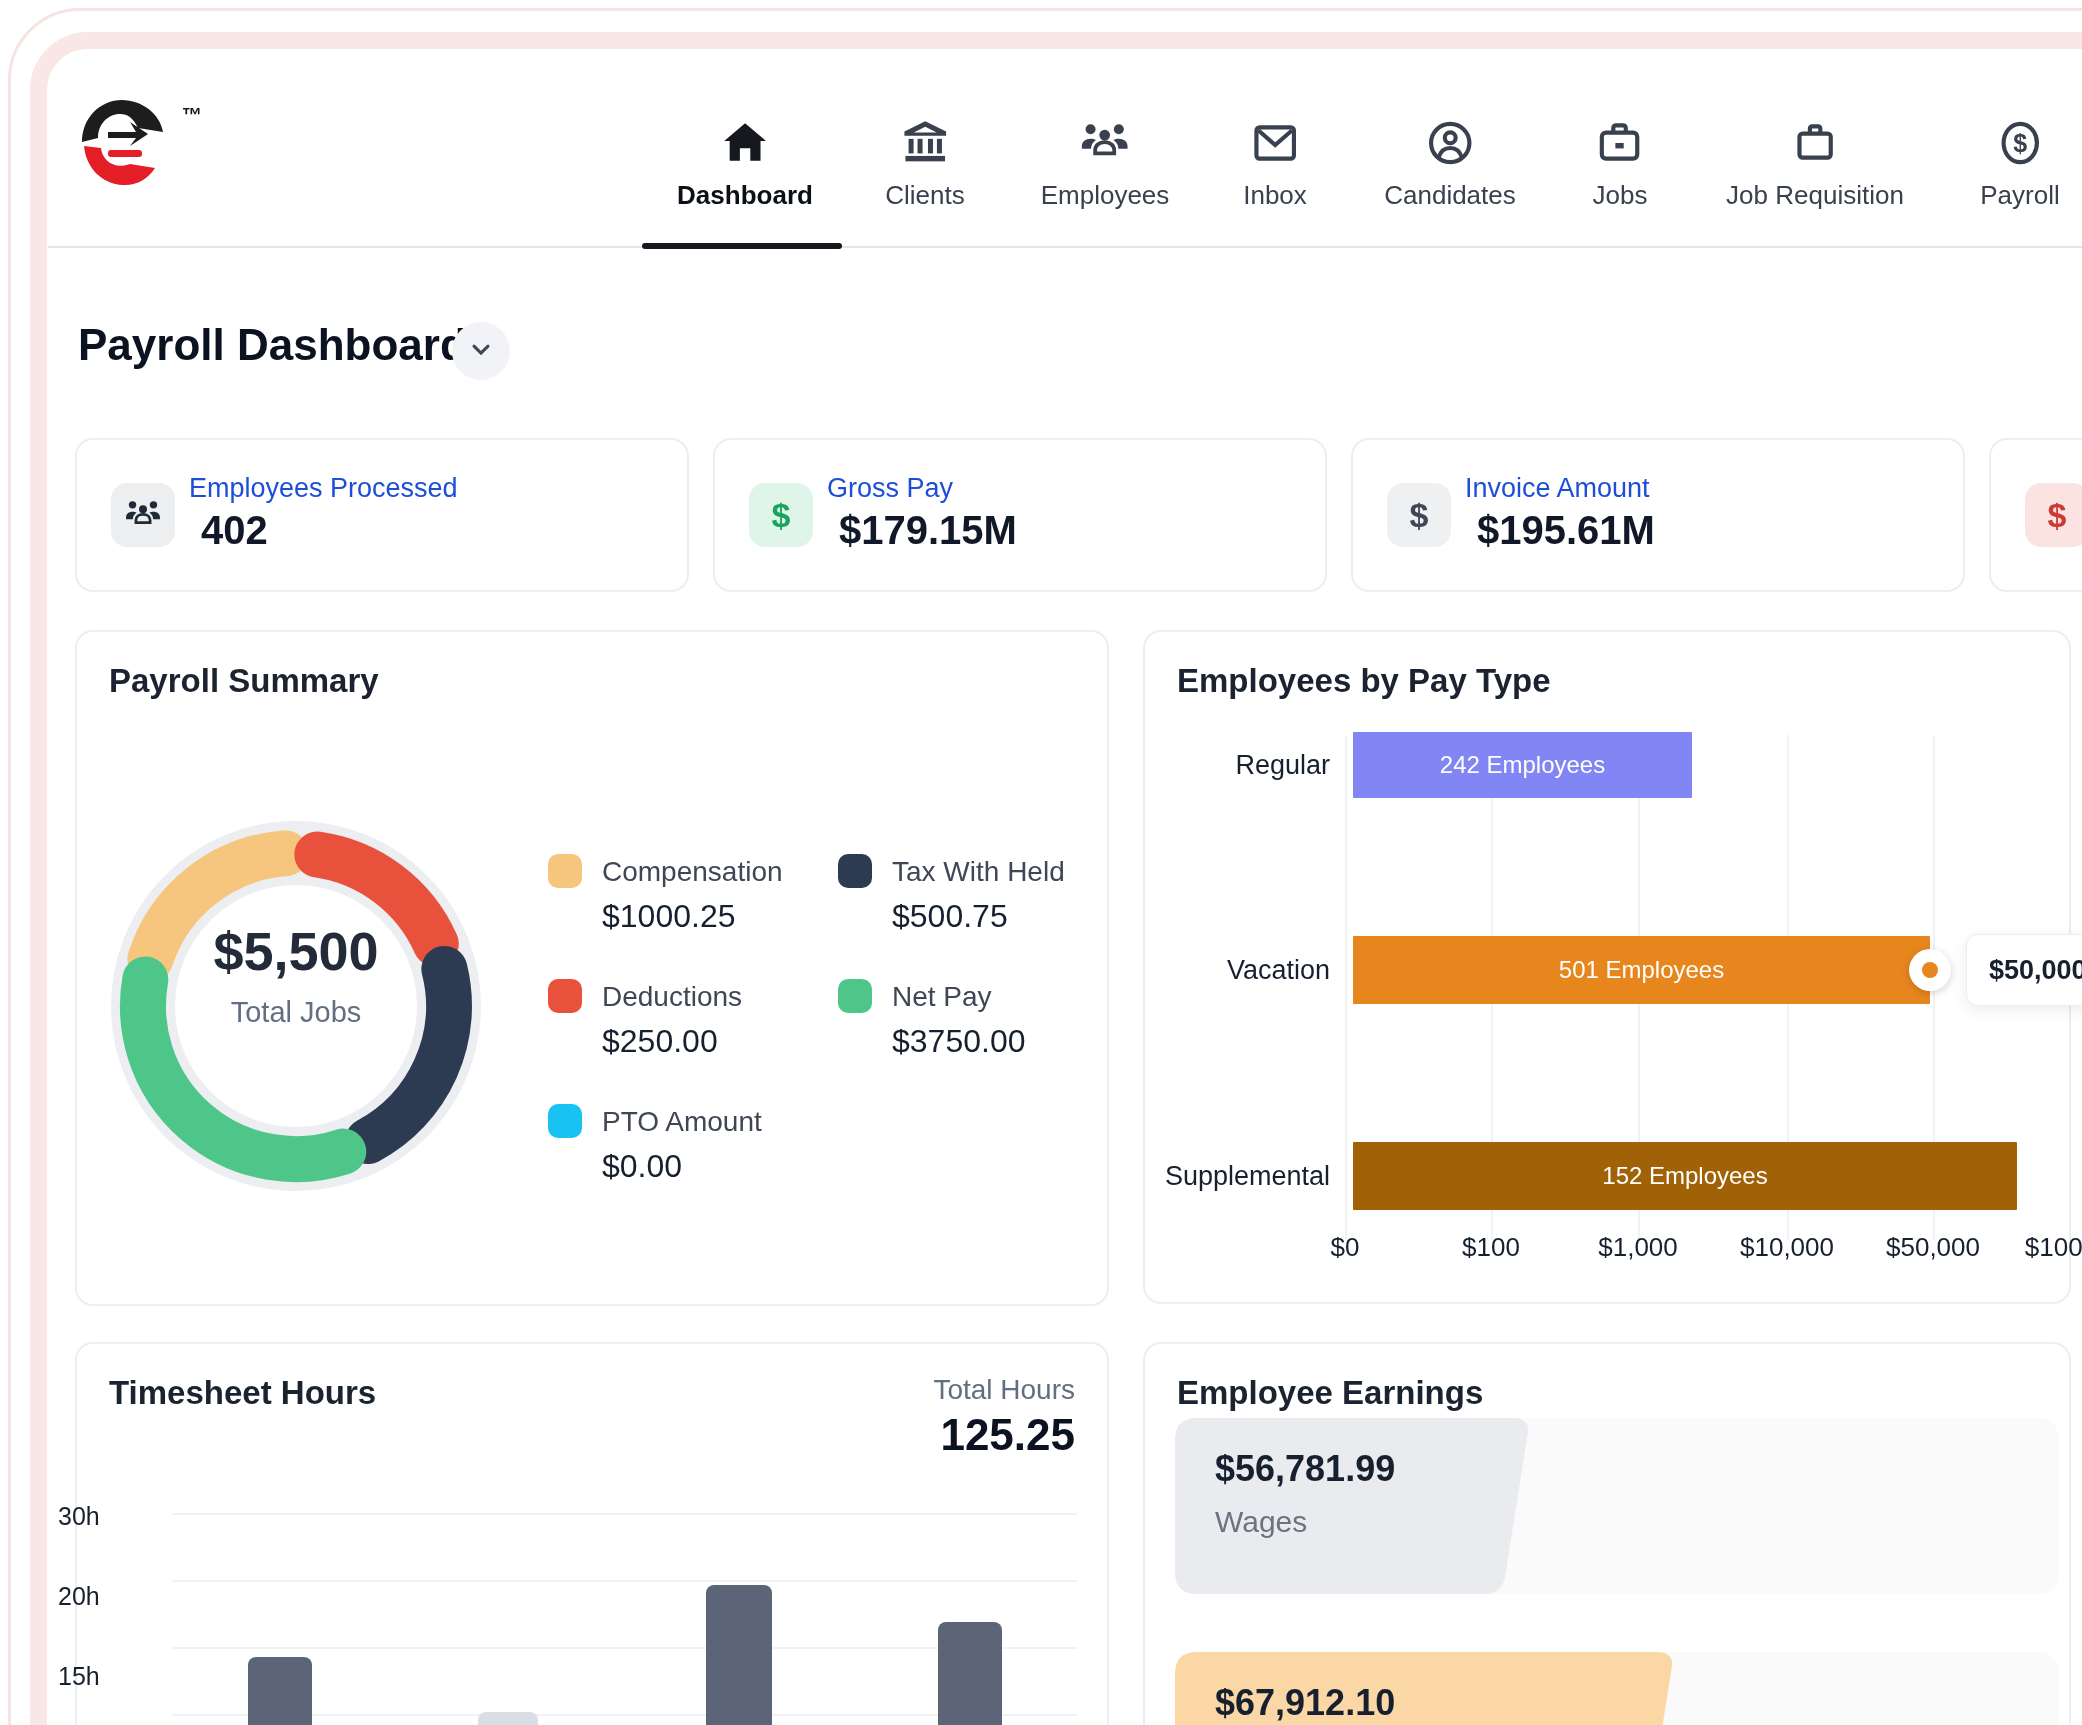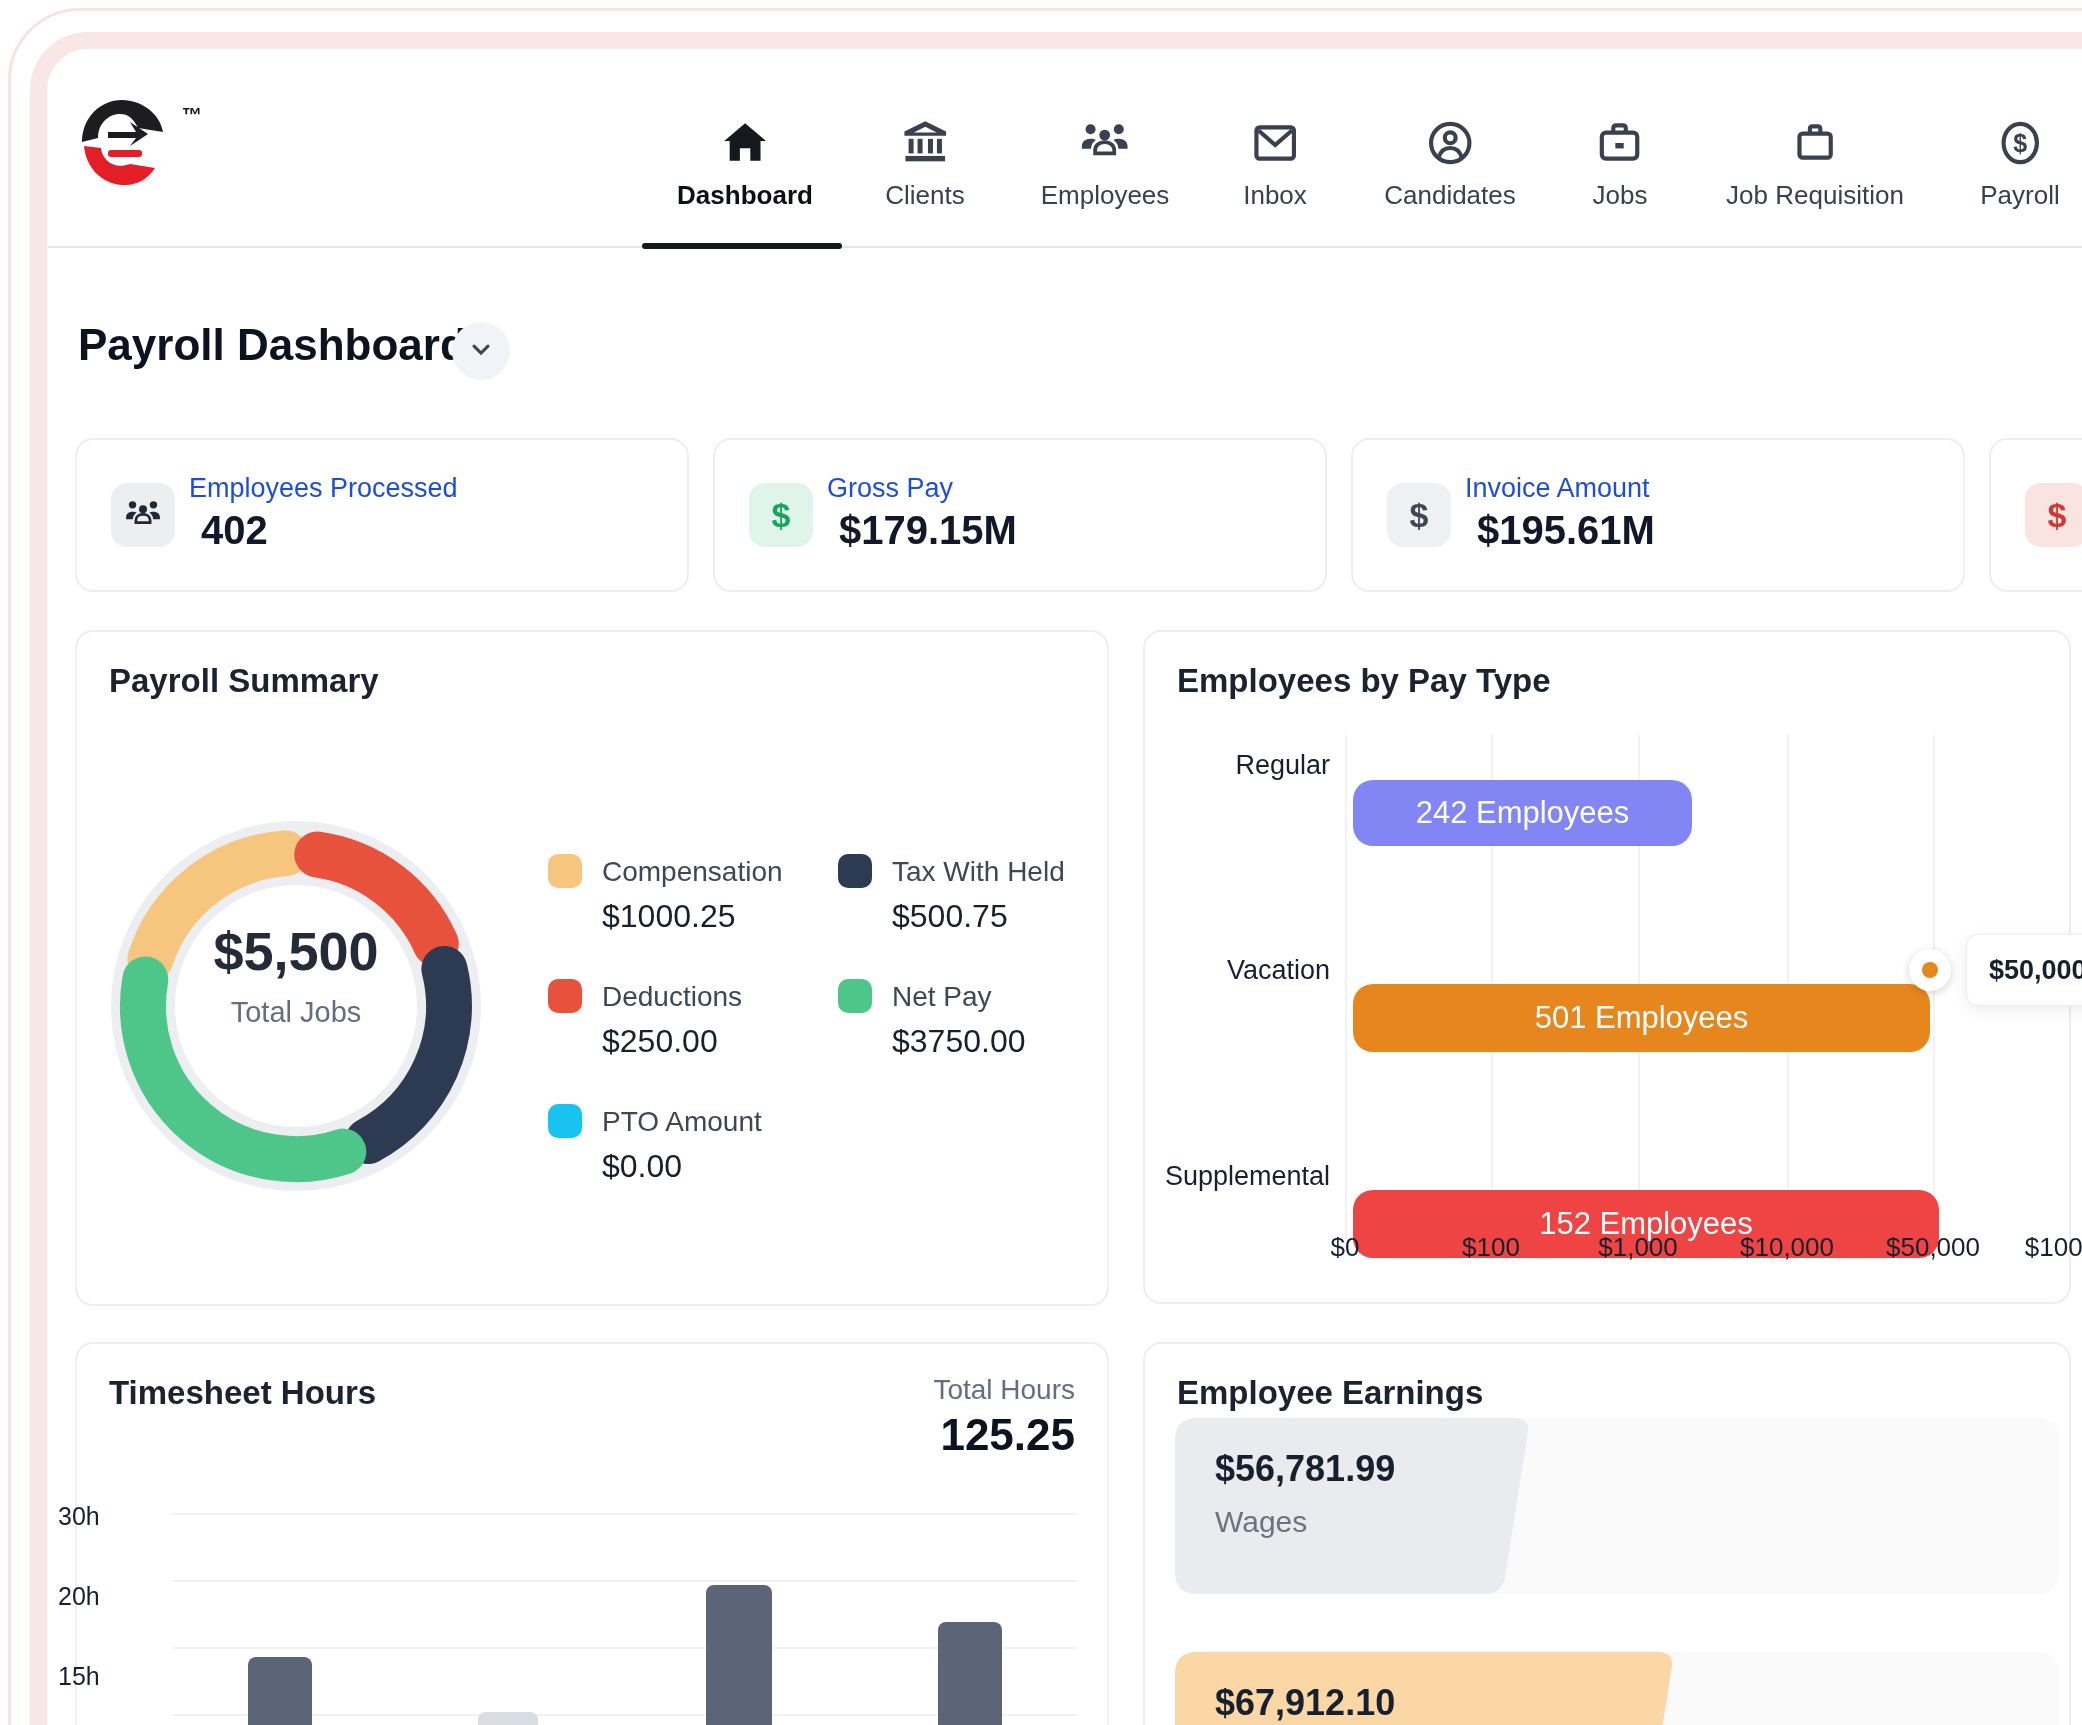--- a/index.html
+++ b/index.html
@@ -39,21 +39,21 @@
   .legend-item{position:absolute;}
   .legend-sw{position:absolute;left:0;top:2px;width:34px;height:34px;border-radius:10px;}
   .legend-label{position:absolute;left:54px;top:4px;font-size:28px;color:#3F4754;white-space:nowrap;}
   .legend-value{position:absolute;left:54px;top:46px;font-size:32px;font-weight:normal;color:#16202E;white-space:nowrap;}
   .donut-center{position:absolute;left:118px;top:920px;width:356px;text-align:center;}
   .donut-value{font-size:54px;font-weight:bold;color:#232B39;}
   .donut-label{font-size:29px;color:#626E81;margin-top:14px;}
   
   .vgrid{position:absolute;top:735px;width:2px;height:505px;background:#F1F2F4;}
   .cat-label{position:absolute;width:190px;text-align:right;font-size:27px;color:#16202E;transform:translateY(-50%);}
-  .hbar{position:absolute;border-radius:20px;color:#fff;font-size:31px;display:flex;align-items:center;justify-content:center;margin-top:48px;}
+  .hbar{position:absolute;border-radius:1px;color:#fff;font-size:24px;display:flex;align-items:center;justify-content:center;}
   .xtick{position:absolute;top:1232px;transform:translateX(-50%);font-size:26px;color:#16202E;white-space:nowrap;}
   .marker{position:absolute;left:1909px;top:949px;width:42px;height:42px;border-radius:50%;background:#fff;
     box-shadow:0 2px 8px rgba(0,0,0,.18);display:flex;align-items:center;justify-content:center;}
   .marker-dot{width:16px;height:16px;border-radius:50%;background:#E8861E;}
   .tooltip{position:absolute;left:1966px;top:934px;width:180px;height:70px;background:#fff;border:1px solid #EDEDED;
     border-radius:12px;box-shadow:0 4px 16px rgba(0,0,0,.08);display:flex;align-items:center;padding-left:22px;
     font-size:27px;font-weight:bold;color:#16202E;}
   
   .ts-total-label{position:absolute;right:32px;top:30px;font-size:28px;color:#626E81;}
   .ts-total-value{position:absolute;right:32px;top:66px;font-size:44px;font-weight:bold;color:#0B1220;}
@@ -260,21 +260,21 @@
 <div class="cat-label" style="left:1140px;top:765px">Regular</div>
 <div class="cat-label" style="left:1140px;top:970px">Vacation</div>
 <div class="cat-label" style="left:1140px;top:1176px">Supplemental</div>
 
 <div class="hbar" style="left:1353px;top:732px;width:339px;height:66px;background:#8285F4">
   <span>242 Employees</span>
 </div>
 <div class="hbar" style="left:1353px;top:936px;width:577px;height:68px;background:#E8861E">
   <span>501 Employees</span>
 </div>
-<div class="hbar" style="left:1353px;top:1142px;width:586px;height:68px;background:#ef4444">
+<div class="hbar" style="left:1353px;top:1142px;width:664px;height:68px;background:#a16207">
   <span>152 Employees</span>
 </div>
 
 <div class="marker">
     <div class="marker-dot"></div>
   </div>
 <div class="tooltip">
   <span>$50,000.00</span>
 </div>
 

